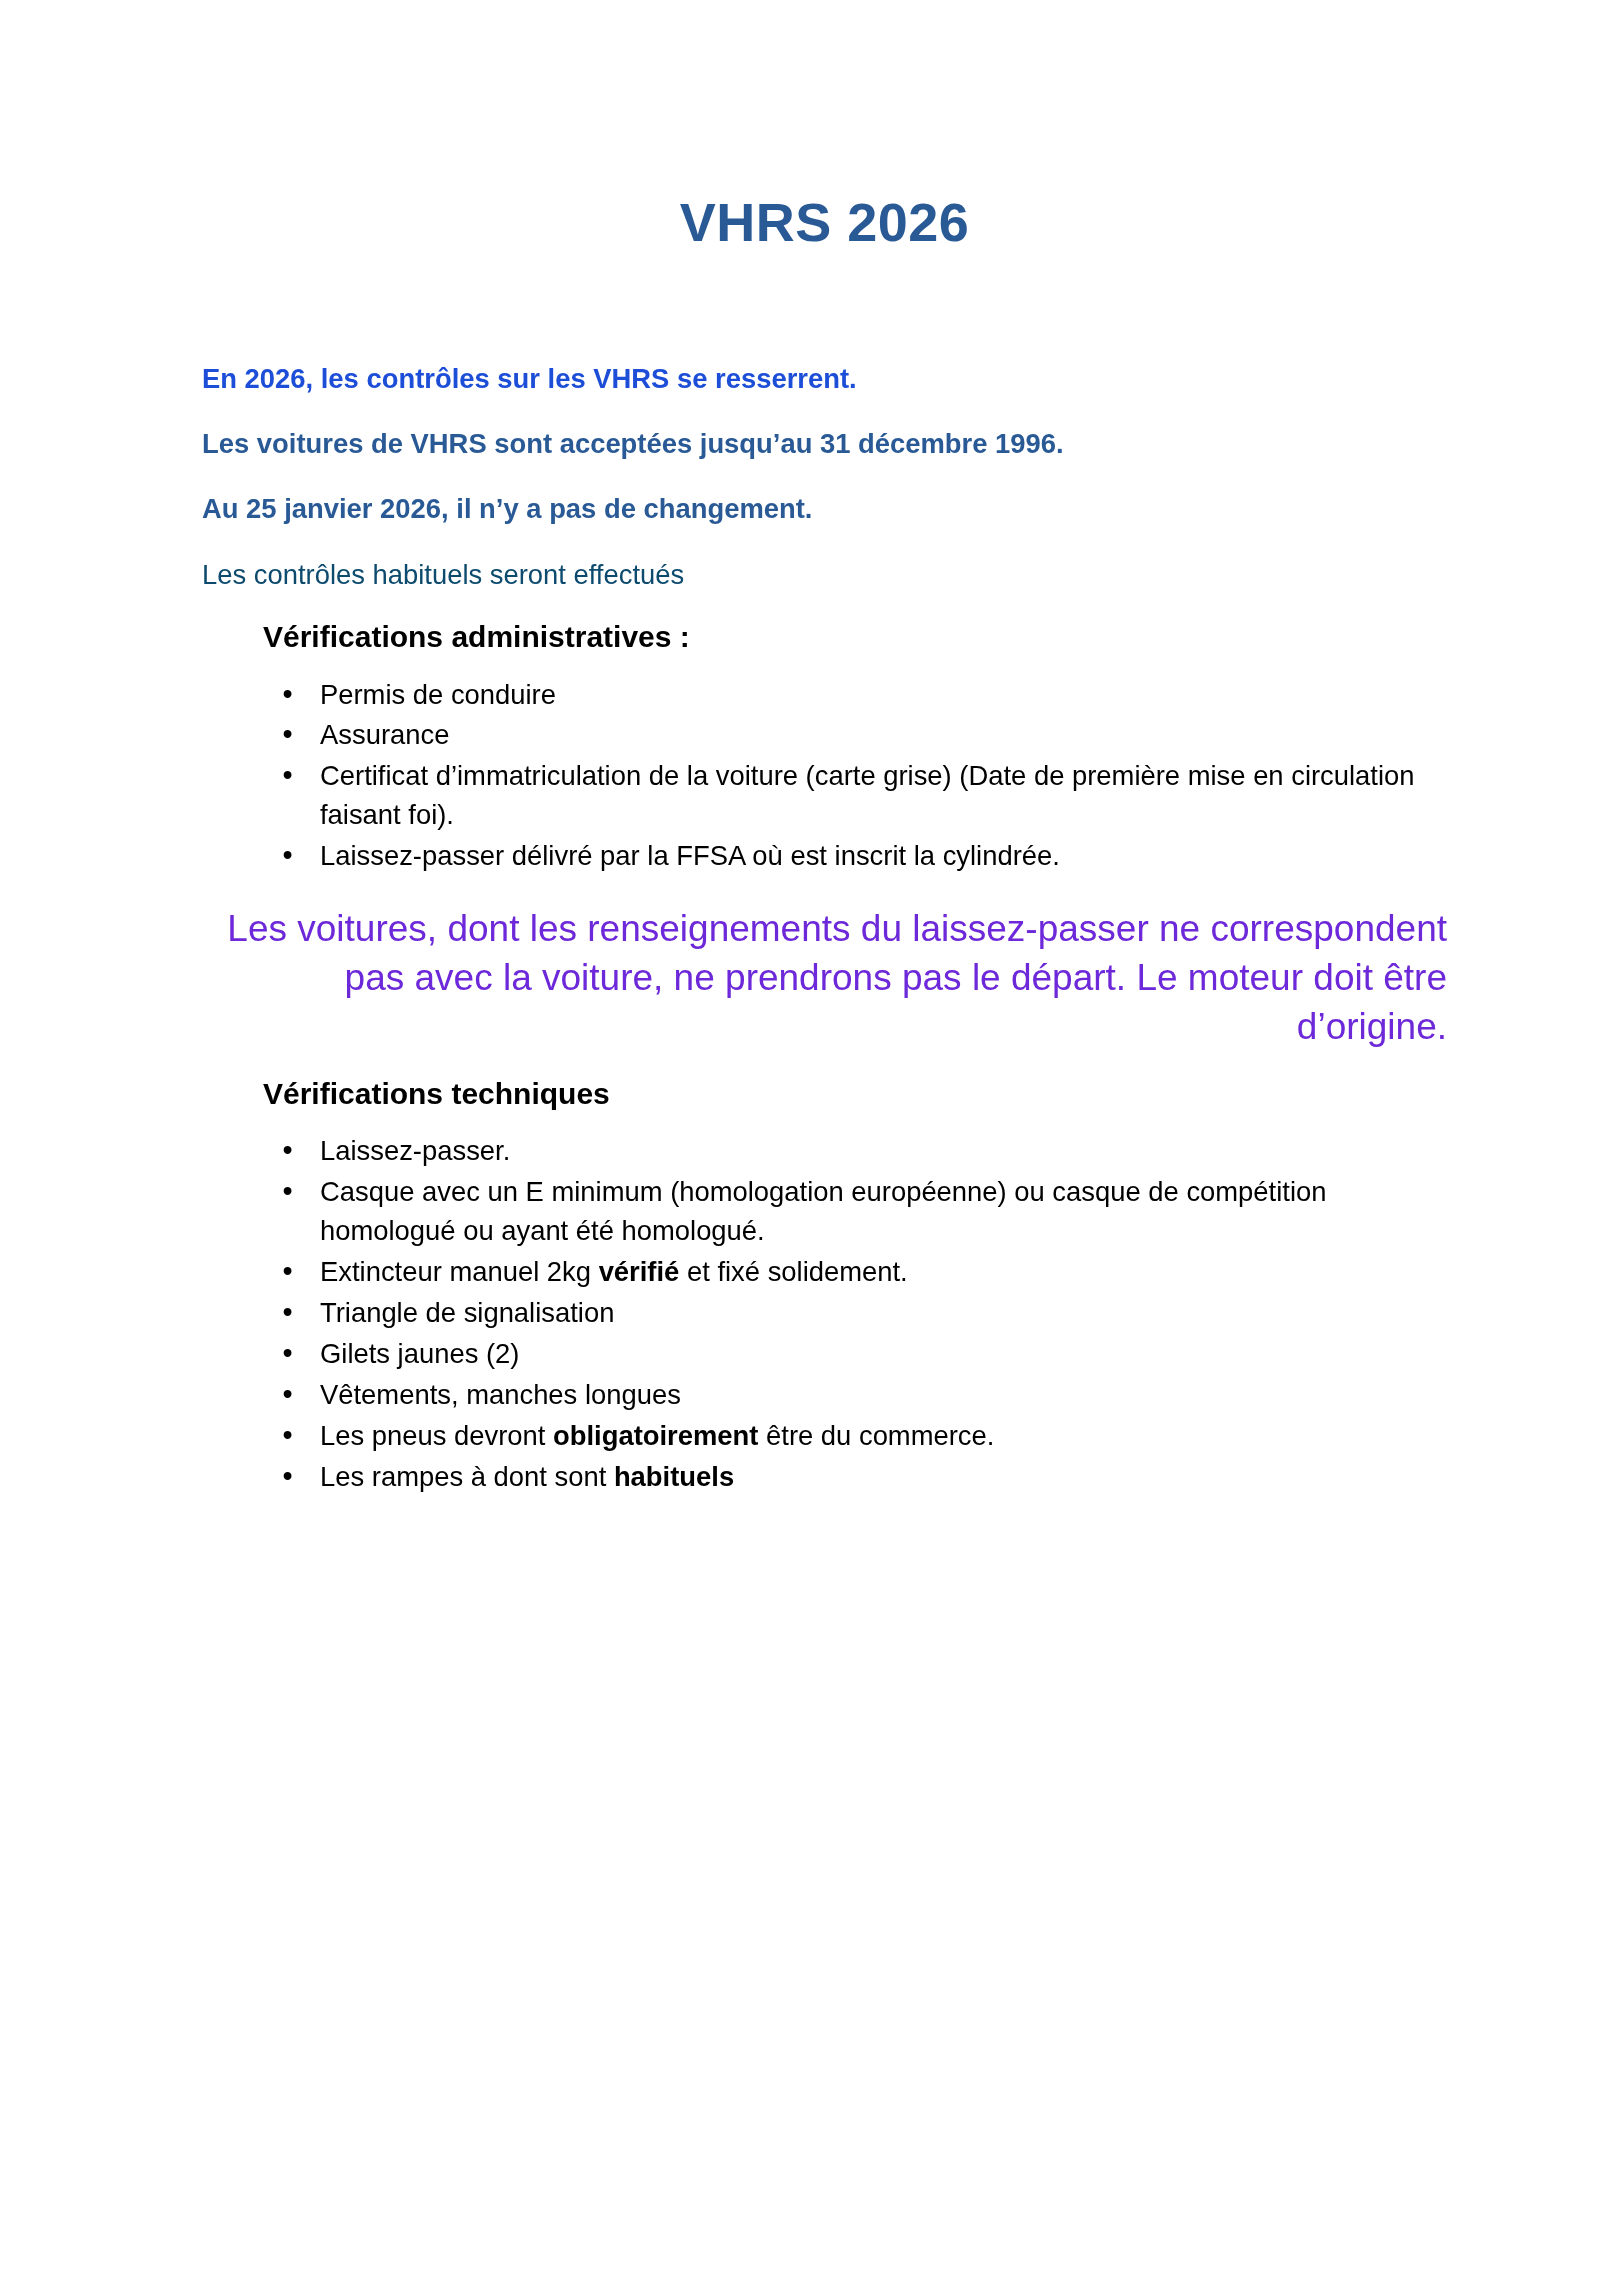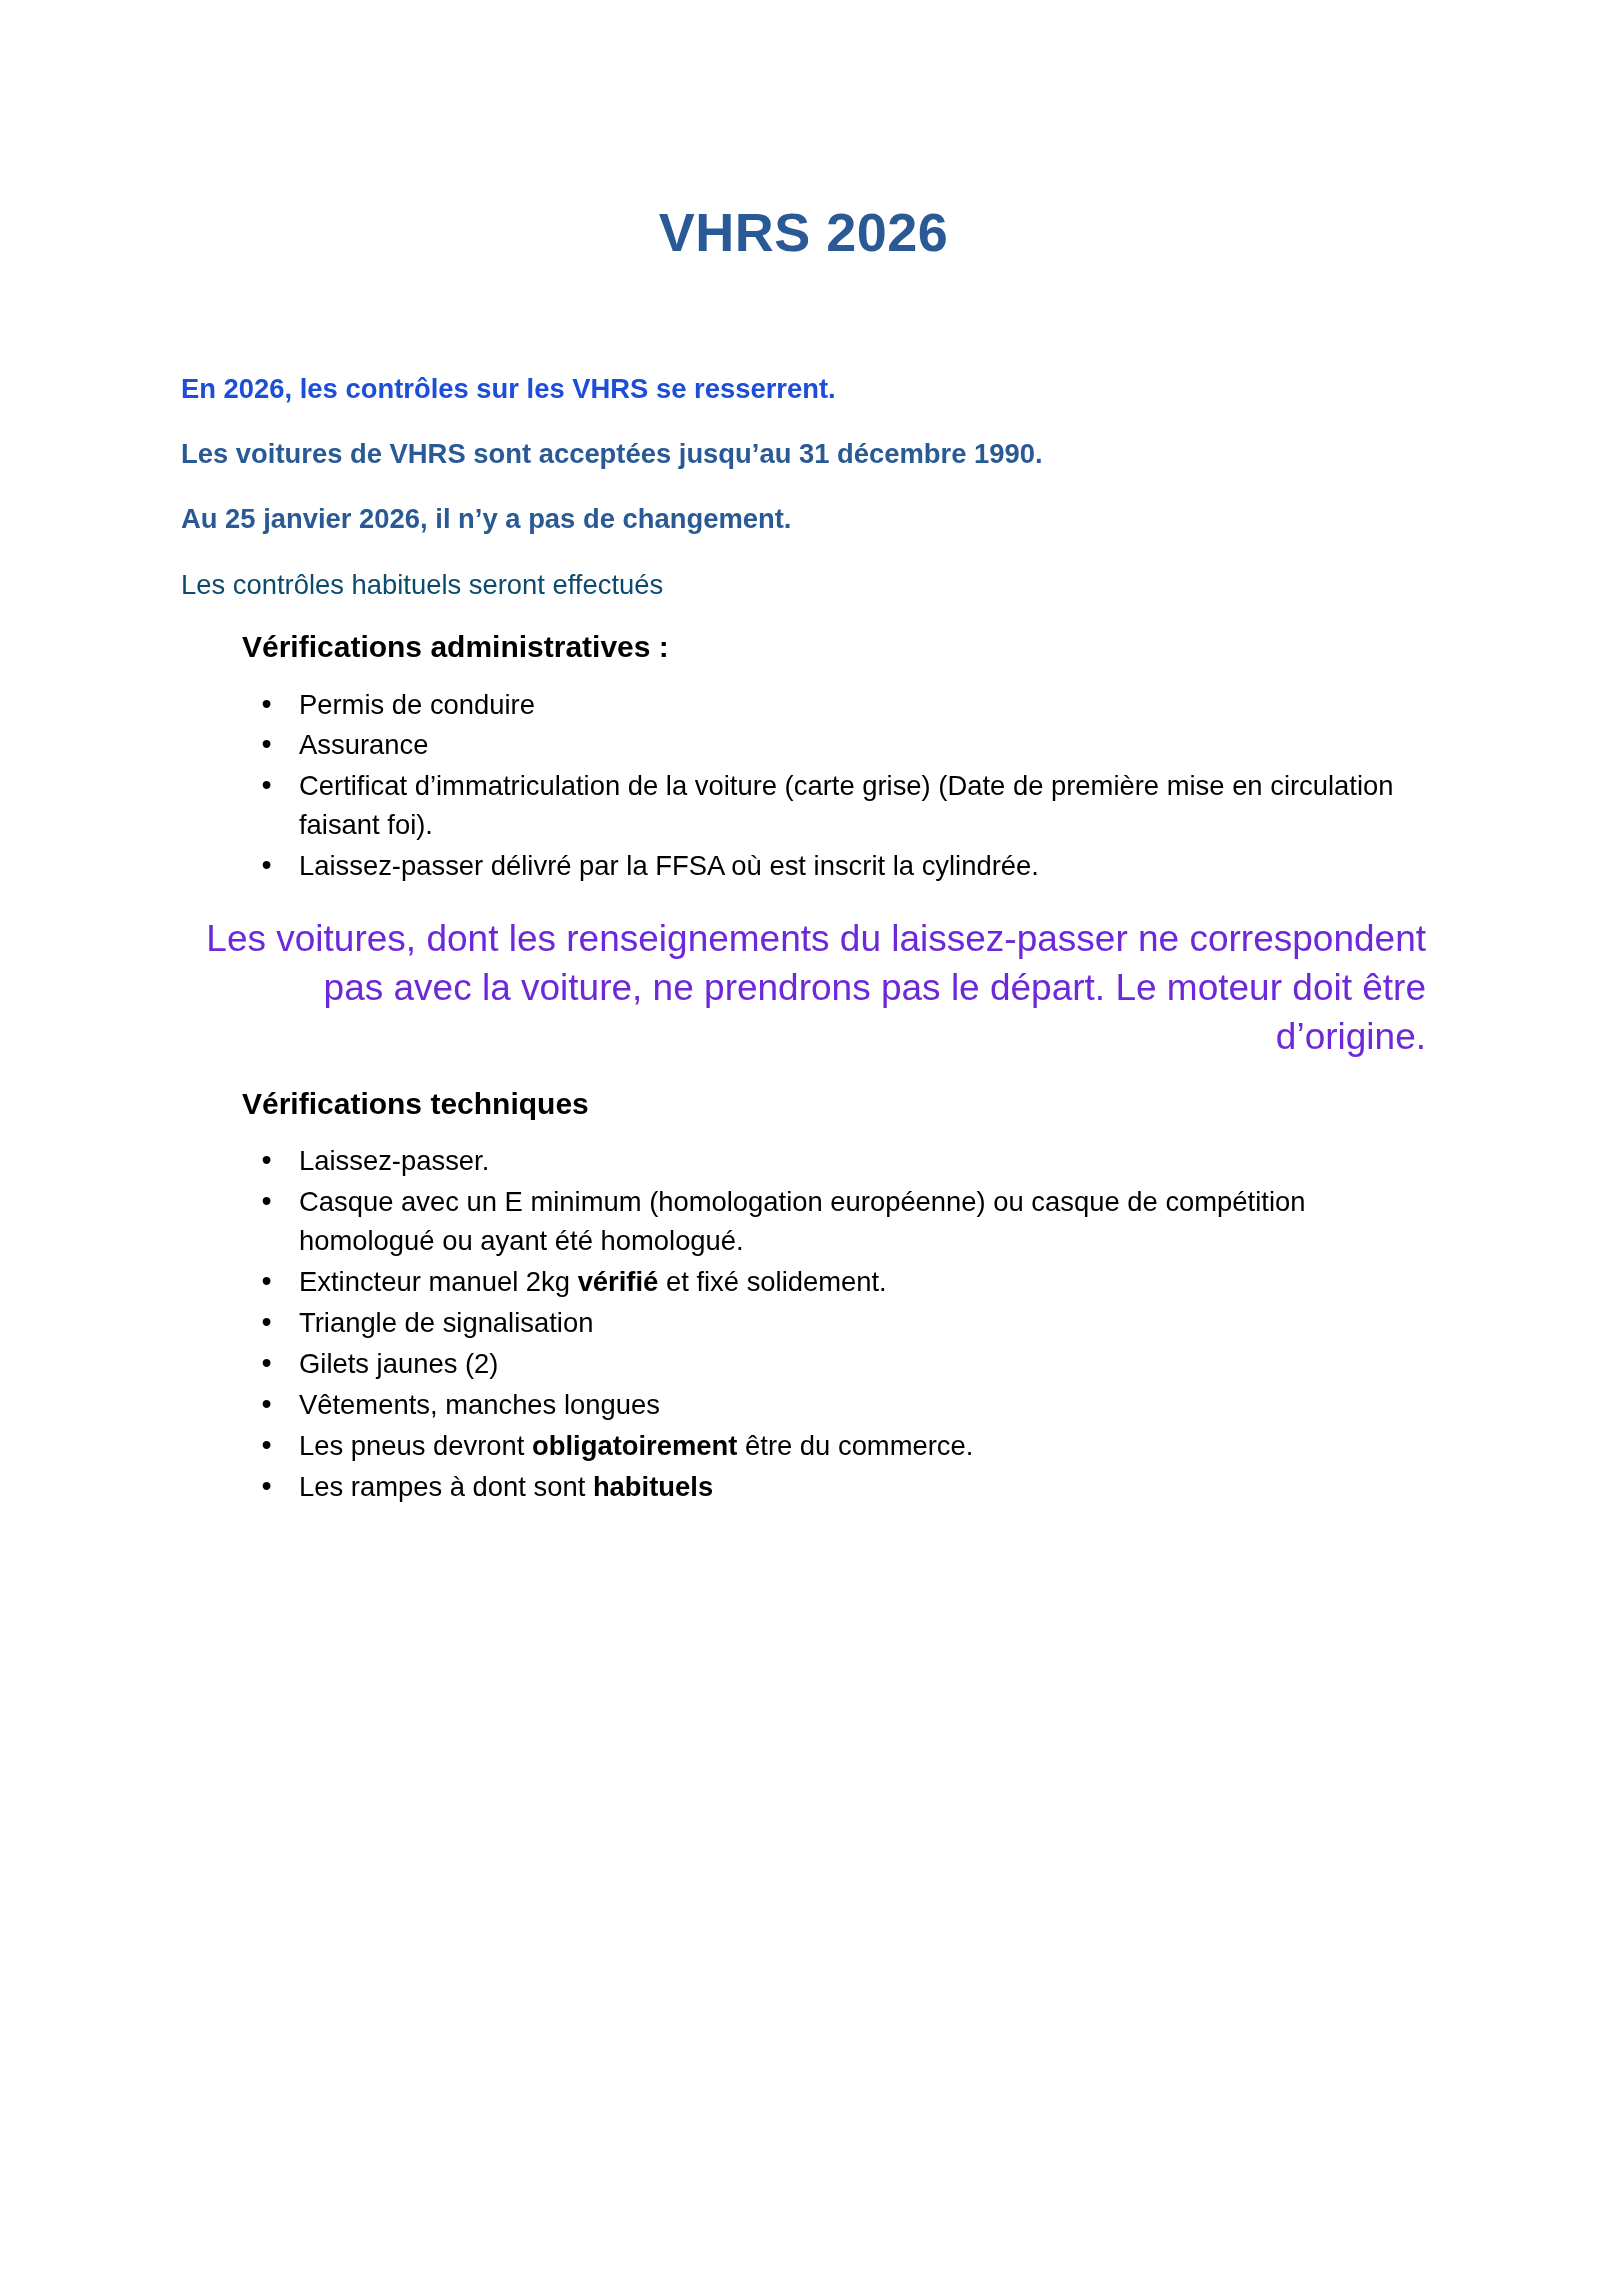--- a/index.html
+++ b/index.html
@@ -15,24 +15,23 @@
     width: 1621px;
     height: 2293px;
     background: #ffffff;
     position: relative;
     box-sizing: border-box;
     padding: 0;
     overflow: hidden;
   }
   .content {
     position: absolute;
-    left: 181px;
+    left: 202px;
     top: 0;
     width: 1245px;
-    margin-top: 10px;
   }
   .doc-title {
     text-align: center;
     color: #2a5a96;
     font-size: 54px;
     font-weight: bold;
     margin: 0;
     padding-top: 191px;
     letter-spacing: 0.5px;
   }
@@ -102,21 +101,21 @@
 
 <div class="page">
   <div class="content">
 
     <h1 class="doc-title">VHRS 2026</h1>
 
     <div class="block-spacer-1"></div>
 
     <p class="para bold-black">En 2026, les contrôles sur les VHRS se resserrent.</p>
     <div class="gap-md"></div>
-    <p class="para bold-blue">Les voitures de VHRS sont acceptées jusqu’au 31 décembre 1990.</p>
+    <p class="para bold-blue">Les voitures de VHRS sont acceptées jusqu’au 31 décembre 1996.</p>
     <div class="gap-md"></div>
     <p class="para bold-blue">Au 25 janvier 2026, il n’y a pas de changement.</p>
     <div class="gap-md"></div>
     <p class="para plain">Les contrôles habituels seront effectués</p>
 
     <div class="gap-md"></div>
 
     <p class="subhead">Vérifications administratives :</p>
 
     <div class="gap-sm"></div>

